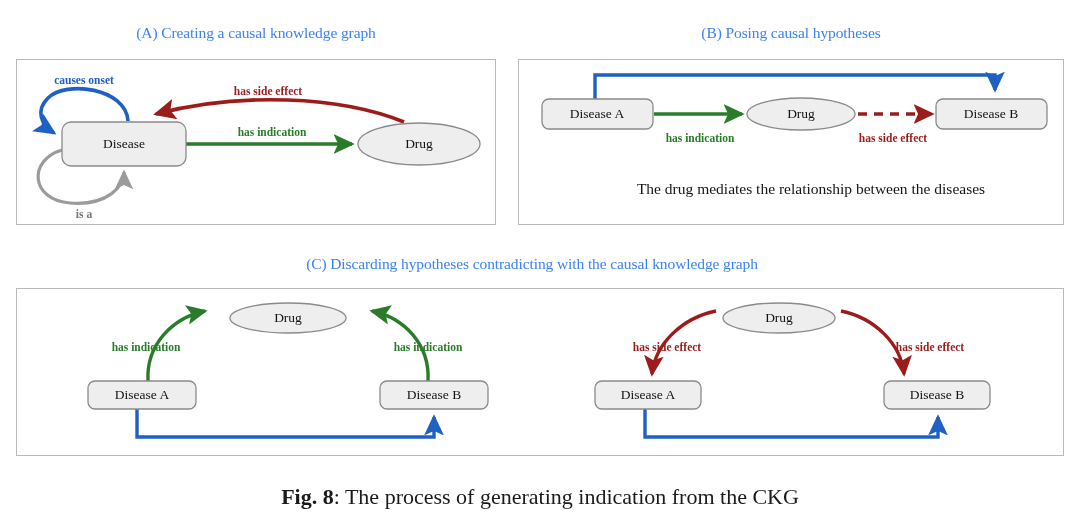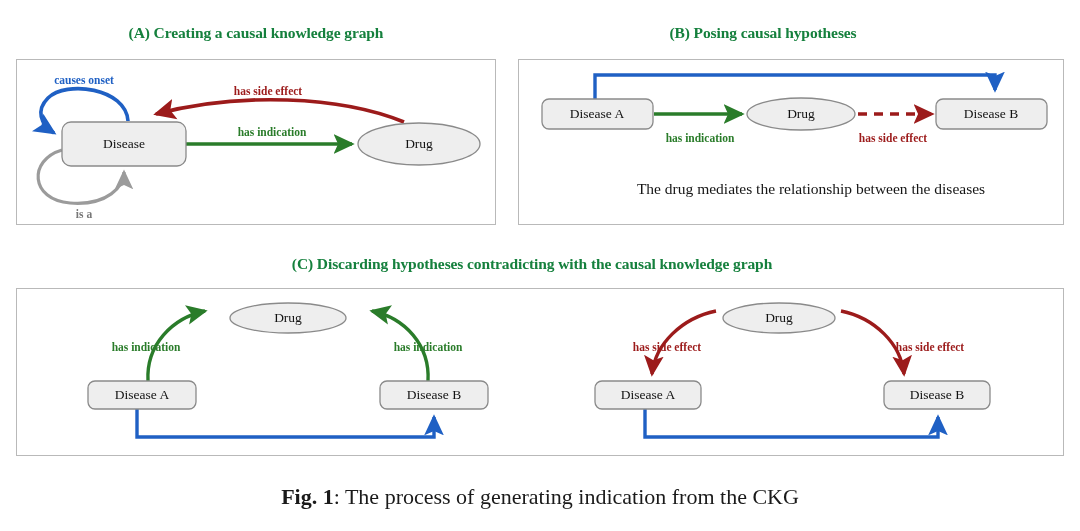--- a/index.html
+++ b/index.html
@@ -10,23 +10,23 @@
   body {
     width: 1080px;
     height: 531px;
     position: relative;
     font-family: "Liberation Serif", serif;
     overflow: hidden;
   }
   .panel-title {
     position: absolute;
     font-family: "Liberation Serif", serif;
-    font-weight: bold;
+    font-weight: normal;
     font-size: 15.5px;
-    color: #15803d;
+    color: #3b82f6;
     text-align: center;
     white-space: nowrap;
     letter-spacing: -0.1px;
   }
   .panel-box {
     position: absolute;
     border: 1px solid #b9b9b9;
     background: #ffffff;
     box-sizing: border-box;
   }
@@ -73,21 +73,21 @@
     color: #151515;
     white-space: nowrap;
     text-align: center;
   }
 </style>
 </head>
 <body>
 
 <div class="panel-title" style="left:16px; top:24px; width:480px;">(A) Creating a causal knowledge graph</div>
 
-<div class="panel-title" style="left:490px; top:24px; width:546px;">(B) Posing causal hypotheses</div>
+<div class="panel-title" style="left:518px; top:24px; width:546px;">(B) Posing causal hypotheses</div>
 
 <div class="panel-title" style="left:8px; top:255px; width:1048px;">(C) Discarding hypotheses contradicting with the causal knowledge graph</div>
 
 <div class="panel-box" style="left:16px; top:59px; width:480px; height:166px;"></div>
 
 <div class="panel-box" style="left:518px; top:59px; width:546px; height:166px;"></div>
 
 <div class="panel-box" style="left:16px; top:288px; width:1048px; height:168px;"></div>
 
 <svg class="svg-layer" viewBox="0 0 1080 531" xmlns="http://www.w3.org/2000/svg">
@@ -176,14 +176,14 @@
   <rect x="884" y="381" width="106" height="28" rx="7" ry="7" fill="#eeeeee" stroke="#8a8a8a" stroke-width="1.3"></rect>
   <text class="node-label" x="937" y="396">Disease B</text>
 
   <text class="edge-label" x="667" y="348" fill="#9c1b1b">has side effect</text>
   <text class="edge-label" x="930" y="348" fill="#9c1b1b">has side effect</text>
 </svg>
 
 <div class="panel-note" style="left:538px; top:180px; width:546px;">The drug mediates the relationship between the diseases</div>
 
 <div class="caption-row">
-  <span class="cap-bold">Fig. 1</span><span>: </span><span>The process of generating indication from the CKG</span>
+  <span class="cap-bold">Fig. 8</span><span>: </span><span>The process of generating indication from the CKG</span>
 </div>
 
 </body></html>

